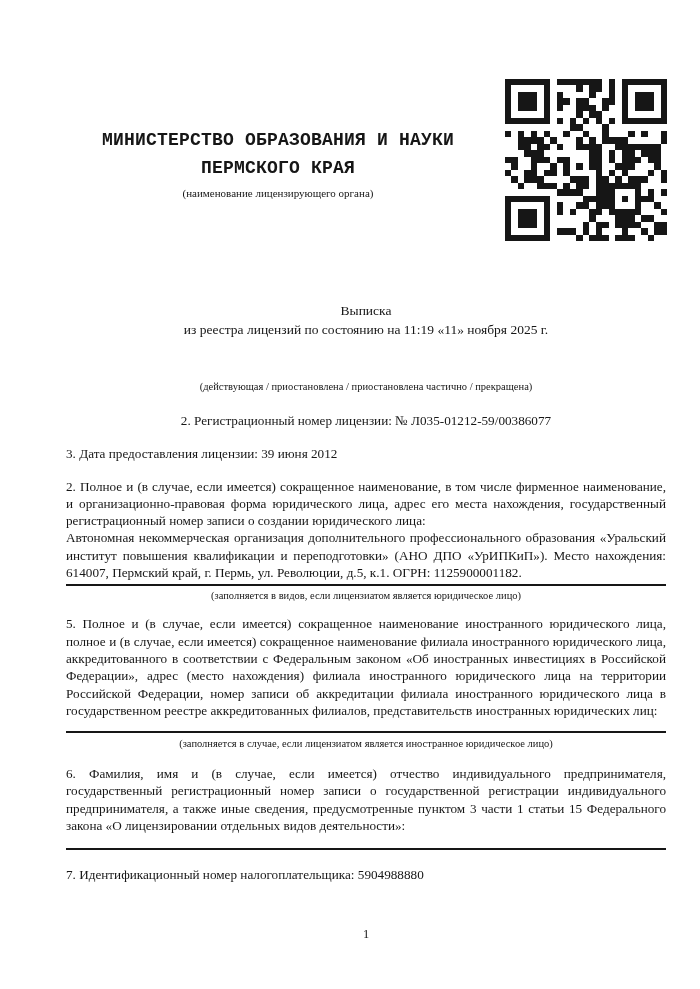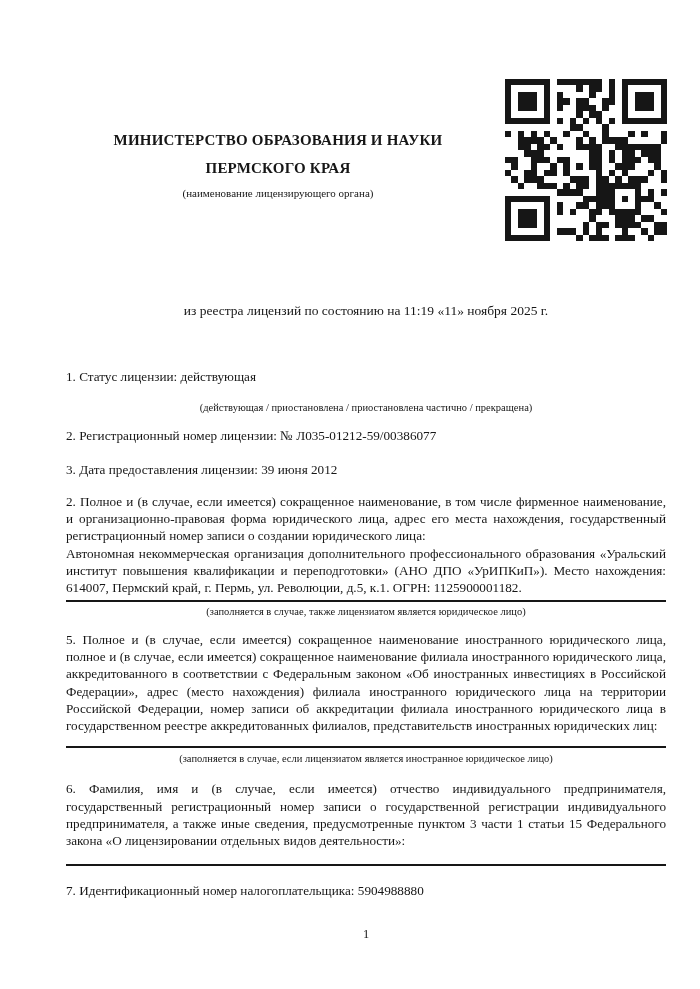--- a/index.html
+++ b/index.html
@@ -11,21 +11,21 @@
     font-family: "Liberation Serif", "DejaVu Serif", serif;
     color: #161616;
     overflow: hidden;
   }
 
   
   .header-block {
     position: absolute; left: 66px; top: 127px; width: 424px;
     text-align: center;
   }
-  .ministry-name { font-weight: bold; font-size: 15px; line-height: 27.5px; letter-spacing: 0.2px; }
+  .ministry-name { font-weight: bold; font-size: 18px; line-height: 27.5px; letter-spacing: 0.2px; font-family: Liberation Mono, monospace; }
   .ministry-caption { font-size: 11px; line-height: 14px; margin-top: 4px; }
 
   
   .qr { position: absolute; left: 505px; top: 79px; width: 162px; height: 162px; }
   .qr svg { display: block; width: 100%; height: 100%; }
 
   
   .title-block {
     position: absolute; left: 66px; top: 301px; width: 600px;
     text-align: center; font-size: 13.5px; line-height: 19px;
@@ -35,21 +35,21 @@
   .content {
     position: absolute; left: 66px; top: 364px; width: 600px;
     font-size: 13.2px; line-height: 17.3px;
   }
   .line { white-space: nowrap; }
   .just { text-align: justify; }
   .sub-caption { font-size: 10.5px; line-height: 13px; text-align: center; }
 
   .item1 { margin-top: 4px; }
   .cap1  { margin-top: 16px; }
-  .item2 { margin-top: 13px; }
+  .item2 { margin-top: 19px; text-align: center; }
   .item3 { margin-top: 16px; }
   .item4 { margin-top: 15px; }
   .rule  { border-top: 2px solid #161616; height: 0; }
   .rule4 { margin-top: 3px; }
   .cap4  { margin-top: 3px; }
   .item5 { margin-top: 13px; }
   .rule5 { margin-top: 12px; }
   .cap5  { margin-top: 4px; }
   .item6 { margin-top: 15px; }
   .rule6 { margin-top: 14px; }
@@ -392,38 +392,38 @@
         <rect x="14" y="24" width="1" height="1"></rect>
         <rect x="15" y="24" width="1" height="1"></rect>
         <rect x="17" y="24" width="1" height="1"></rect>
         <rect x="18" y="24" width="1" height="1"></rect>
         <rect x="19" y="24" width="1" height="1"></rect>
         <rect x="22" y="24" width="1" height="1"></rect>
       </svg>
   </div>
 
   <div class="title-block">
+    <div>Выписка</div>
     <div>из реестра лицензий по состоянию на 11:19 «11» ноября 2025 г.</div>
   </div>
 
   <div class="content">
 
-    <div class="line item1">1. Статус лицензии: действующая</div>
     <div class="sub-caption cap1">(действующая / приостановлена / приостановлена частично / прекращена)</div>
 
     <div class="line item2">2. Регистрационный номер лицензии: № Л035-01212-59/00386077</div>
 
     <div class="line item3">3. Дата предоставления лицензии: 39 июня 2012</div>
 
     <div class="item4">
       <div class="just">2. Полное и (в случае, если имеется) сокращенное наименование, в том числе фирменное наименование, и организационно-правовая форма юридического лица, адрес его места нахождения, государственный регистрационный номер записи о создании юридического лица:</div>
       <div class="just">Автономная некоммерческая организация дополнительного профессионального образования «Уральский институт повышения квалификации и переподготовки» (АНО ДПО «УрИПКиП»). Место нахождения: 614007, Пермский край, г. Пермь, ул. Революции, д.5, к.1. ОГРН: 1125900001182.</div>
     </div>
     <div class="rule rule4"></div>
-    <div class="sub-caption cap4">(заполняется в случае, также лицензиатом является юридическое лицо)</div>
+    <div class="sub-caption cap4">(заполняется в видов, если лицензиатом является юридическое лицо)</div>
 
     <div class="just item5">5. Полное и (в случае, если имеется) сокращенное наименование иностранного юридического лица, полное и (в случае, если имеется) сокращенное наименование филиала иностранного юридического лица, аккредитованного в соответствии с Федеральным законом «Об иностранных инвестициях в Российской Федерации», адрес (место нахождения) филиала иностранного юридического лица на территории Российской Федерации, номер записи об аккредитации филиала иностранного юридического лица в государственном реестре аккредитованных филиалов, представительств иностранных юридических лиц:</div>
     <div class="rule rule5"></div>
     <div class="sub-caption cap5">(заполняется в случае, если лицензиатом является иностранное юридическое лицо)</div>
 
     <div class="just item6">6. Фамилия, имя и (в случае, если имеется) отчество индивидуального предпринимателя, государственный регистрационный номер записи о государственной регистрации индивидуального предпринимателя, а также иные сведения, предусмотренные пунктом 3 части 1 статьи 15 Федерального закона «О лицензировании отдельных видов деятельности»:</div>
     <div class="rule rule6"></div>
 
     <div class="line item7">7. Идентификационный номер налогоплательщика: 5904988880</div>
 

